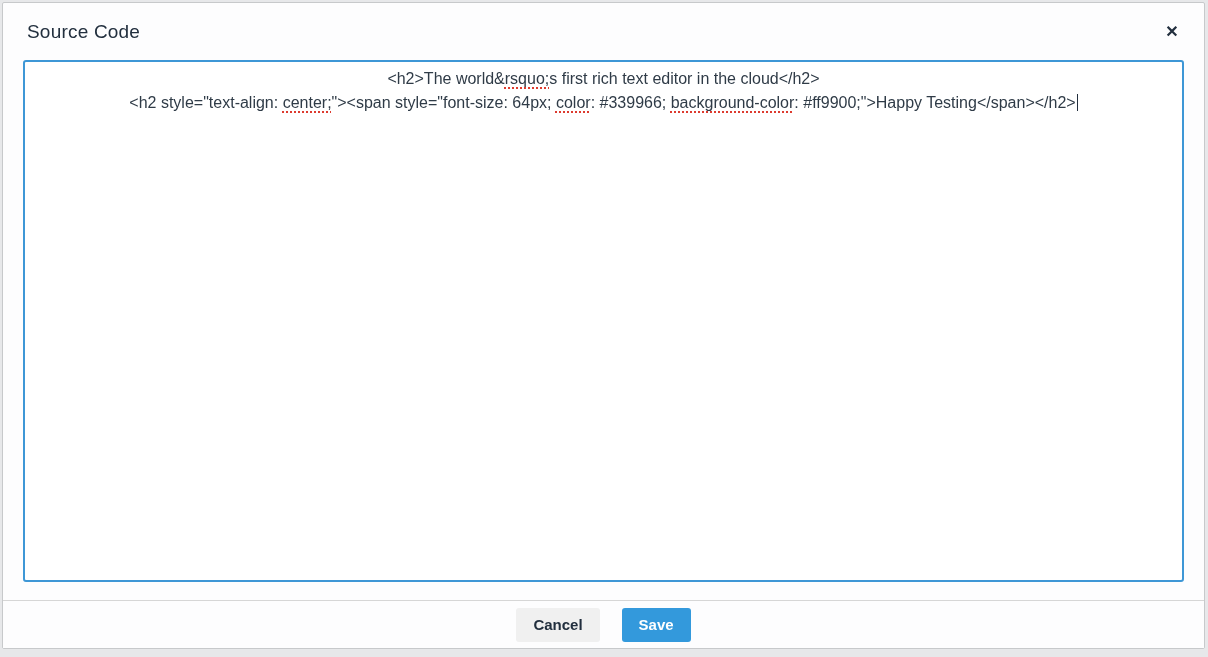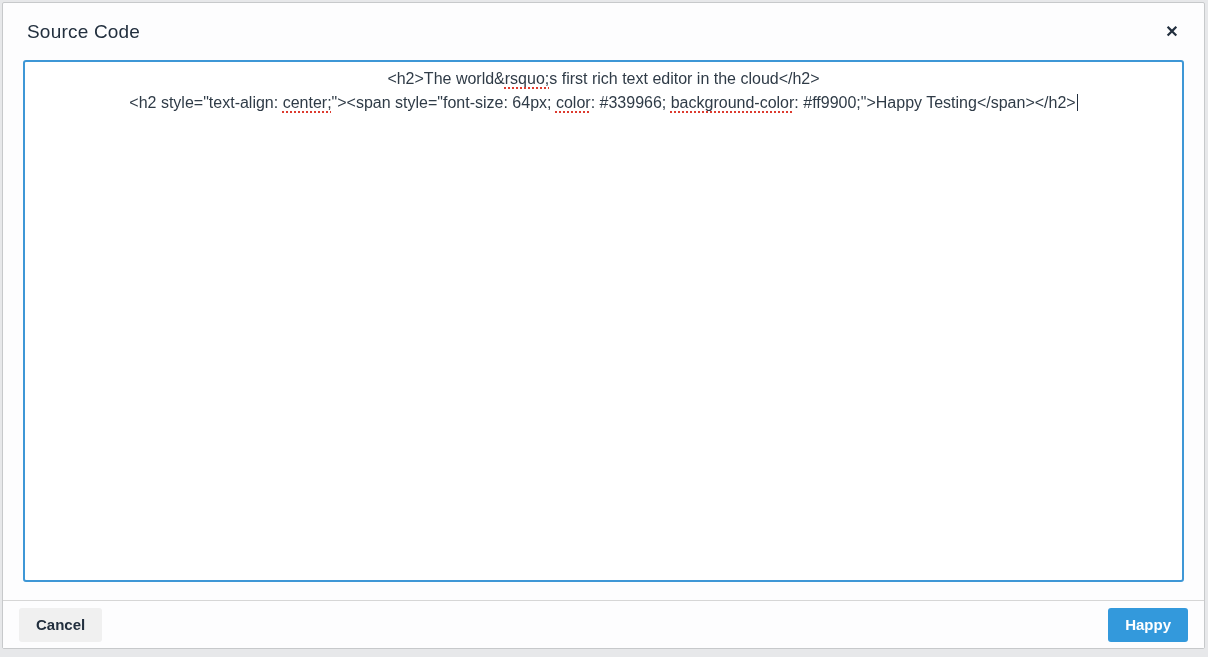--- a/index.html
+++ b/index.html
@@ -97,21 +97,21 @@
   .footer-divider {
     flex: 0 0 auto;
     height: 1px;
     background: #d6d6d6;
   }
   .dialog-footer {
     flex: 0 0 auto;
     height: 47px;
     display: flex;
     align-items: center;
-    justify-content: space-between;
+    justify-content: center;
     gap: 22px;
     padding: 0 16px;
     box-sizing: border-box;
     background: #fdfdfe;
   }
   .btn {
     height: 34px;
     border: none;
     border-radius: 3px;
     font-family: "Liberation Sans", sans-serif;
@@ -143,16 +143,16 @@
   </div>
 
   <div class="dialog-body">
     <div class="code-area"><div class="code-line"><span>&lt;h2&gt;The world&amp;</span><span class="misspelled">rsquo;</span><span>s first rich text editor in the cloud&lt;/h2&gt;</span></div><div class="code-line"><span>&lt;h2 style="text-align: </span><span class="misspelled">center;</span><span>"&gt;&lt;span style="font-size: 64px; </span><span class="misspelled">color</span><span>: #339966; </span><span class="misspelled">background-color</span><span>: #ff9900;"&gt;Happy Testing&lt;/span&gt;&lt;/h2&gt;</span><span class="caret"></span></div></div>
   </div>
 
   <div class="footer-divider"></div>
 
   <div class="dialog-footer">
     <button class="btn btn-cancel">Cancel</button>
-    <button class="btn btn-save">Happy</button>
+    <button class="btn btn-save">Save</button>
   </div>
 
 </div>
 
 </body></html>

